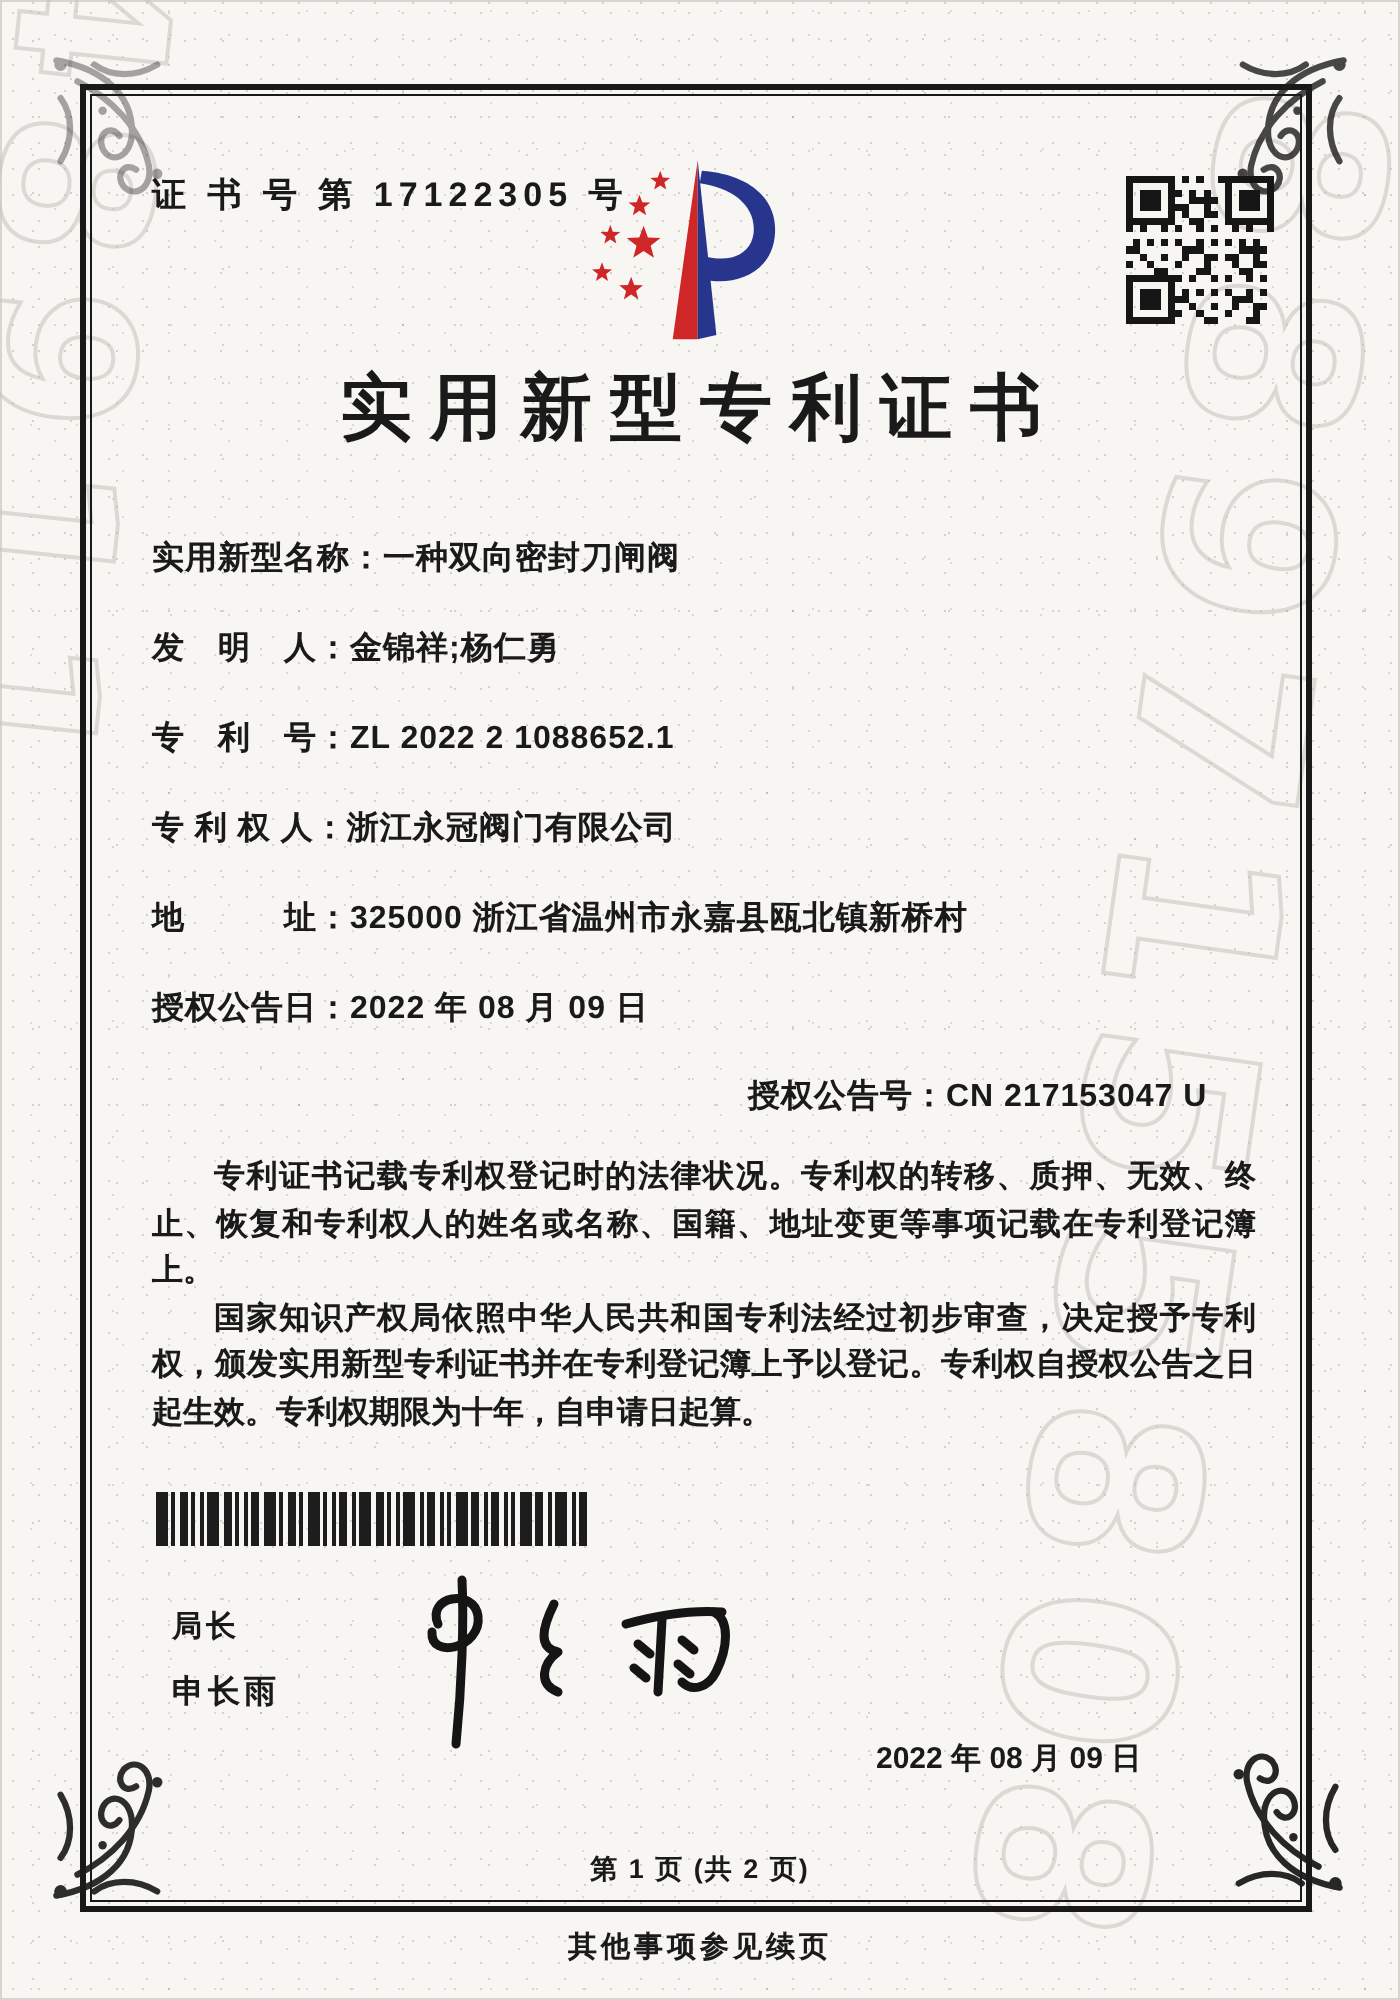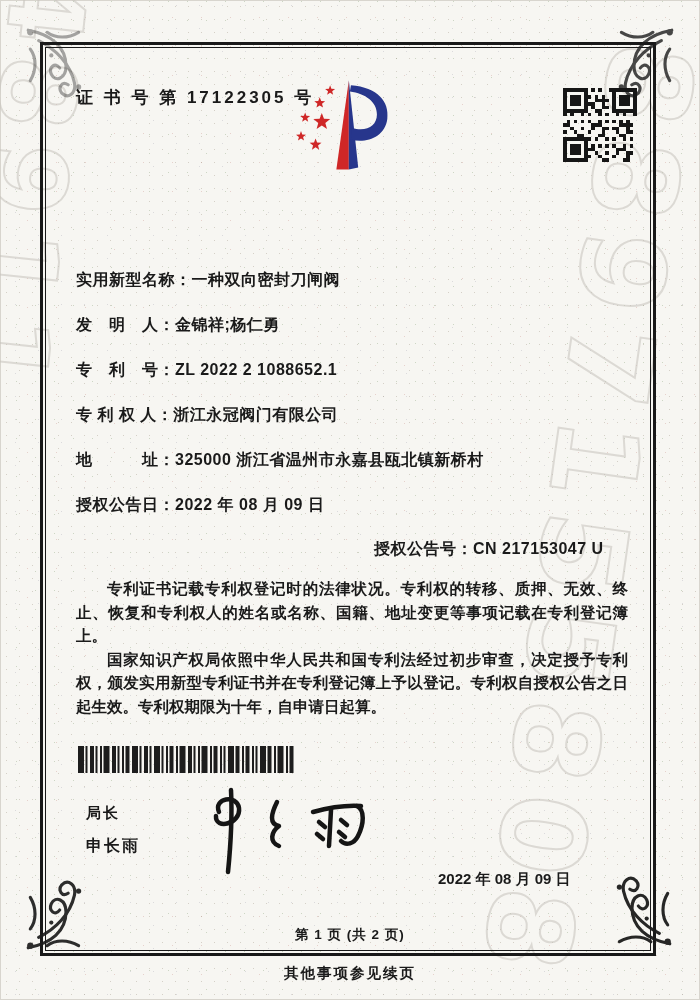--- a/index.html
+++ b/index.html
@@ -305,20 +305,21 @@
           <rect x="4" y="20" width="1" height="1"></rect>
           <rect x="5" y="20" width="1" height="1"></rect>
           <rect x="6" y="20" width="1" height="1"></rect>
           <rect x="11" y="20" width="1" height="1"></rect>
           <rect x="12" y="20" width="1" height="1"></rect>
           <rect x="17" y="20" width="1" height="1"></rect>
           <rect x="18" y="20" width="1" height="1"></rect>
         </g>
     </svg>
 
+    <div class="title">实用新型专利证书</div>
 
     <div class="fields">
       <div class="frow"><span>实用新型名称：</span><span>一种双向密封刀闸阀</span></div>
       <div class="frow"><span>发　明　人：</span><span>金锦祥;杨仁勇</span></div>
       <div class="frow"><span>专　利　号：</span><span>ZL 2022 2 1088652.1</span></div>
       <div class="frow"><span>专 利 权 人：</span><span>浙江永冠阀门有限公司</span></div>
       <div class="frow"><span>地　　　址：</span><span>325000 浙江省温州市永嘉县瓯北镇新桥村</span></div>
       <div class="frow">
         <span>授权公告日：</span><span>2022 年 08 月 09 日</span>
         <span class="grant2"><span>授权公告号：</span><span>CN 217153047 U</span></span>

